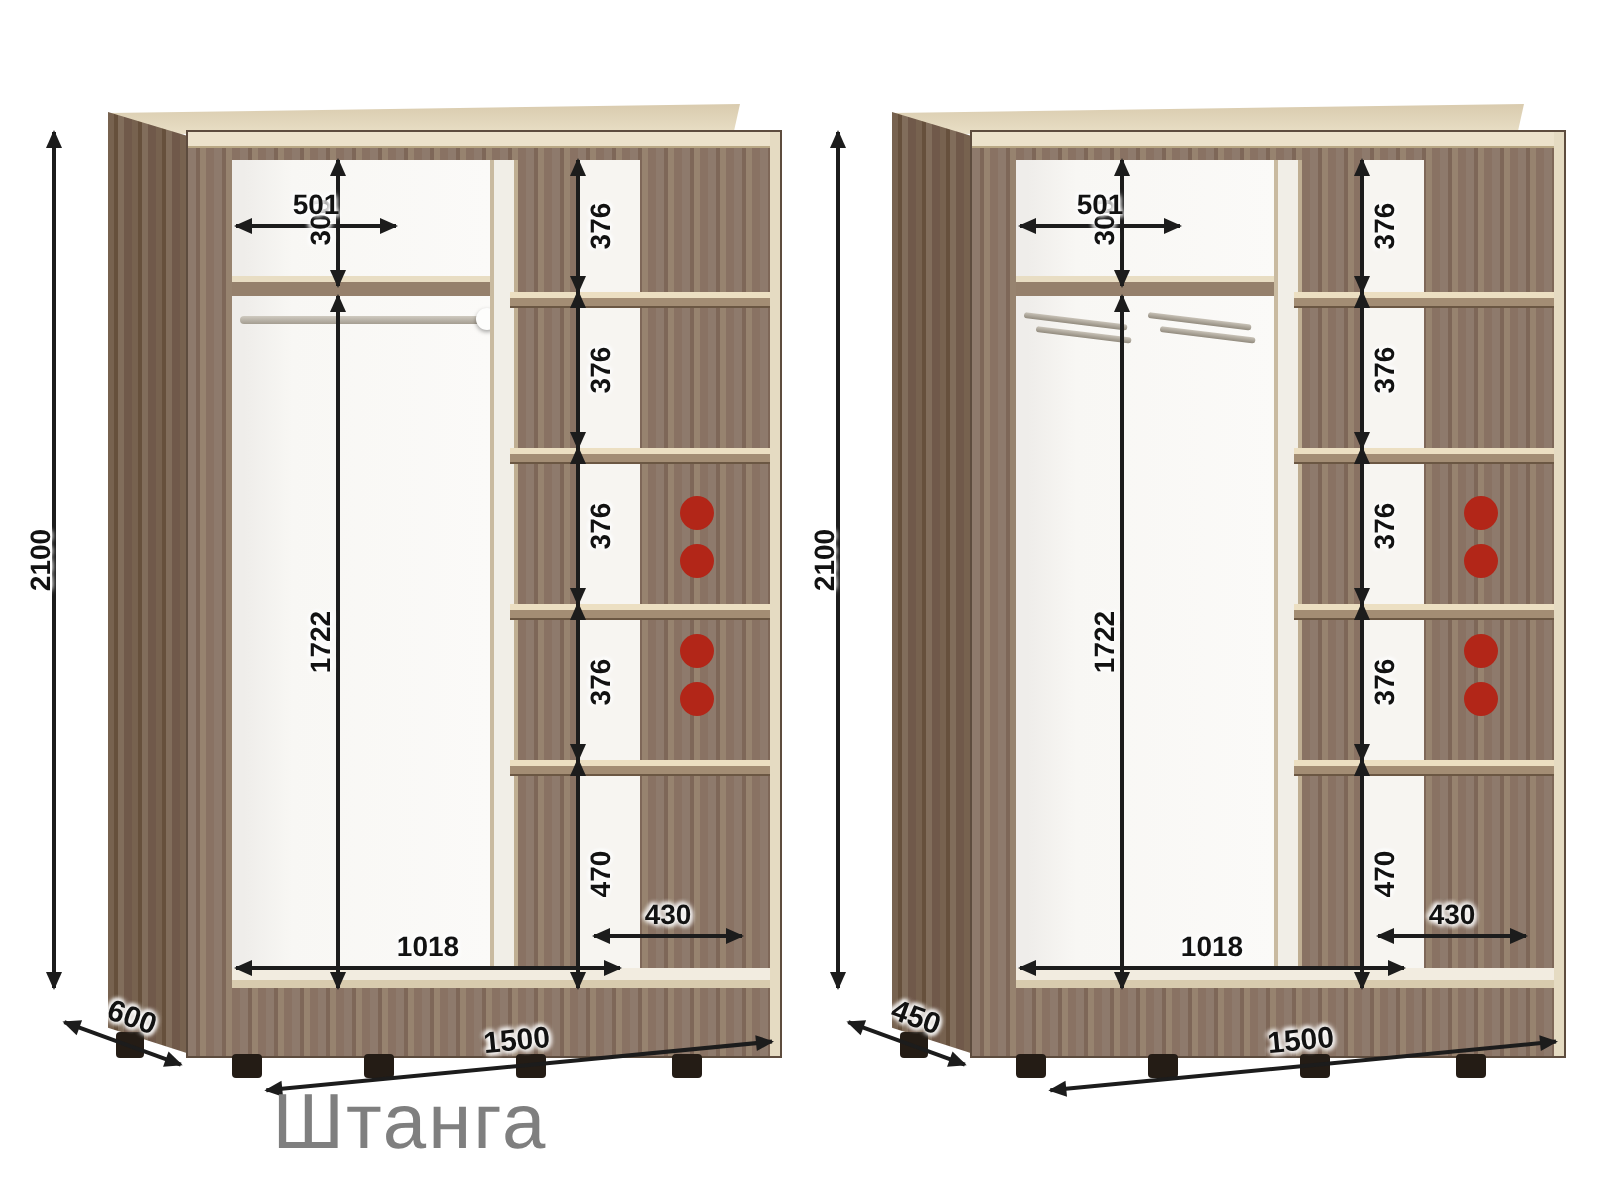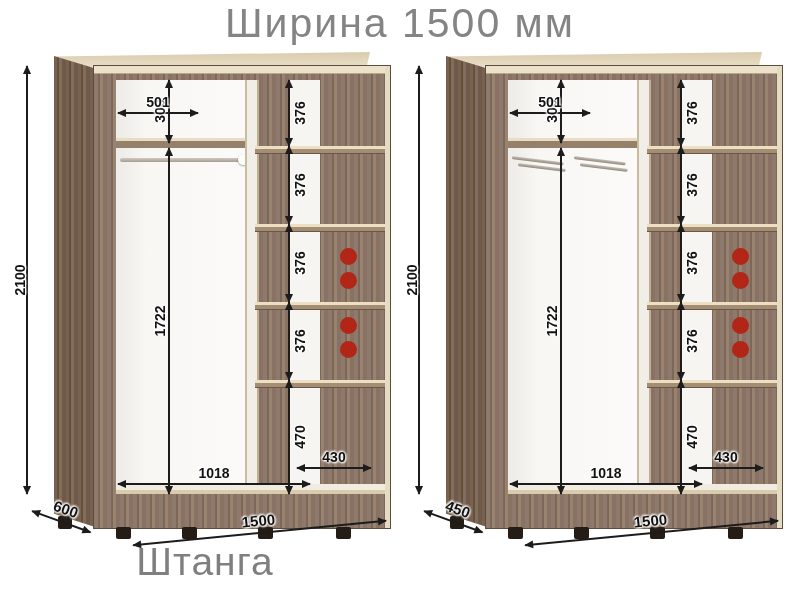--- a/index.html
+++ b/index.html
@@ -62,21 +62,20 @@
     line-height:18px;height:18px;z-index:20;
     text-shadow:0 0 3px #fff,0 0 3px #fff,1px 1px 2px #fff,-1px -1px 2px #fff;}
   .vlabel{width:44px;transform:rotate(-90deg);}
   .rot-wrap{position:absolute;height:30px;}
 </style>
 </head>
 <body>
 
 <div id="screen">
 
-  <div class="page-title">Ширина 1500 мм</div>
 
   <div class="cabinet" style="left:20px">
     <div class="top-panel"></div>
     <div class="side-panel"></div>
 
     <div class="front">
       <div class="hang-area"></div>
       <div class="front-edge"></div>
       <div class="top-shelf"></div>
       <div class="rod"></div>

